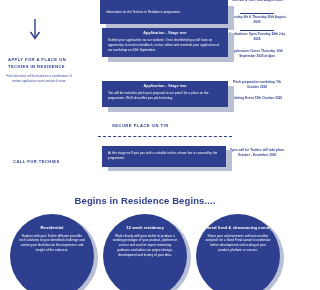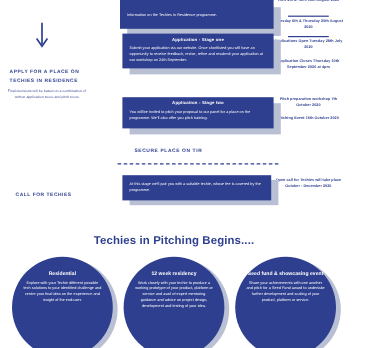--- a/index.html
+++ b/index.html
@@ -198,21 +198,21 @@
 
   <div class="date-block" style="left:228px; top:49px; width:58px;">Application Closes Thursday 10th September 2020 at 4pm</div>
 
   <div class="date-block" style="left:228px; top:80px; width:58px;">Pitch preparation workshop 7th October 2020</div>
 
   <div class="date-block" style="left:228px; top:96px; width:58px;">Pitching Event 15th October 2020</div>
 
   <div class="date-block" style="left:228px; top:148px; width:58px;">Open call for Techies will take place October - December 2020</div>
 
   <div class="bottom">
-    <div class="bottom-title">Techies in Pitching Begins....</div>
+    <div class="bottom-title">Begins in Residence Begins....</div>
 
     <div class="circle-wrap" style="left:8px;">
       <div class="circle-shadow"></div>
       <div class="circle">
         <div class="circle-title">Residential</div>
         <div class="circle-body">Explore with your Techie different possible tech solutions to your identified challenge and centre your final idea on the experience and insight of the end-user.</div>
       </div>
     </div>
 
     <div class="circle-wrap" style="left:101px;">

